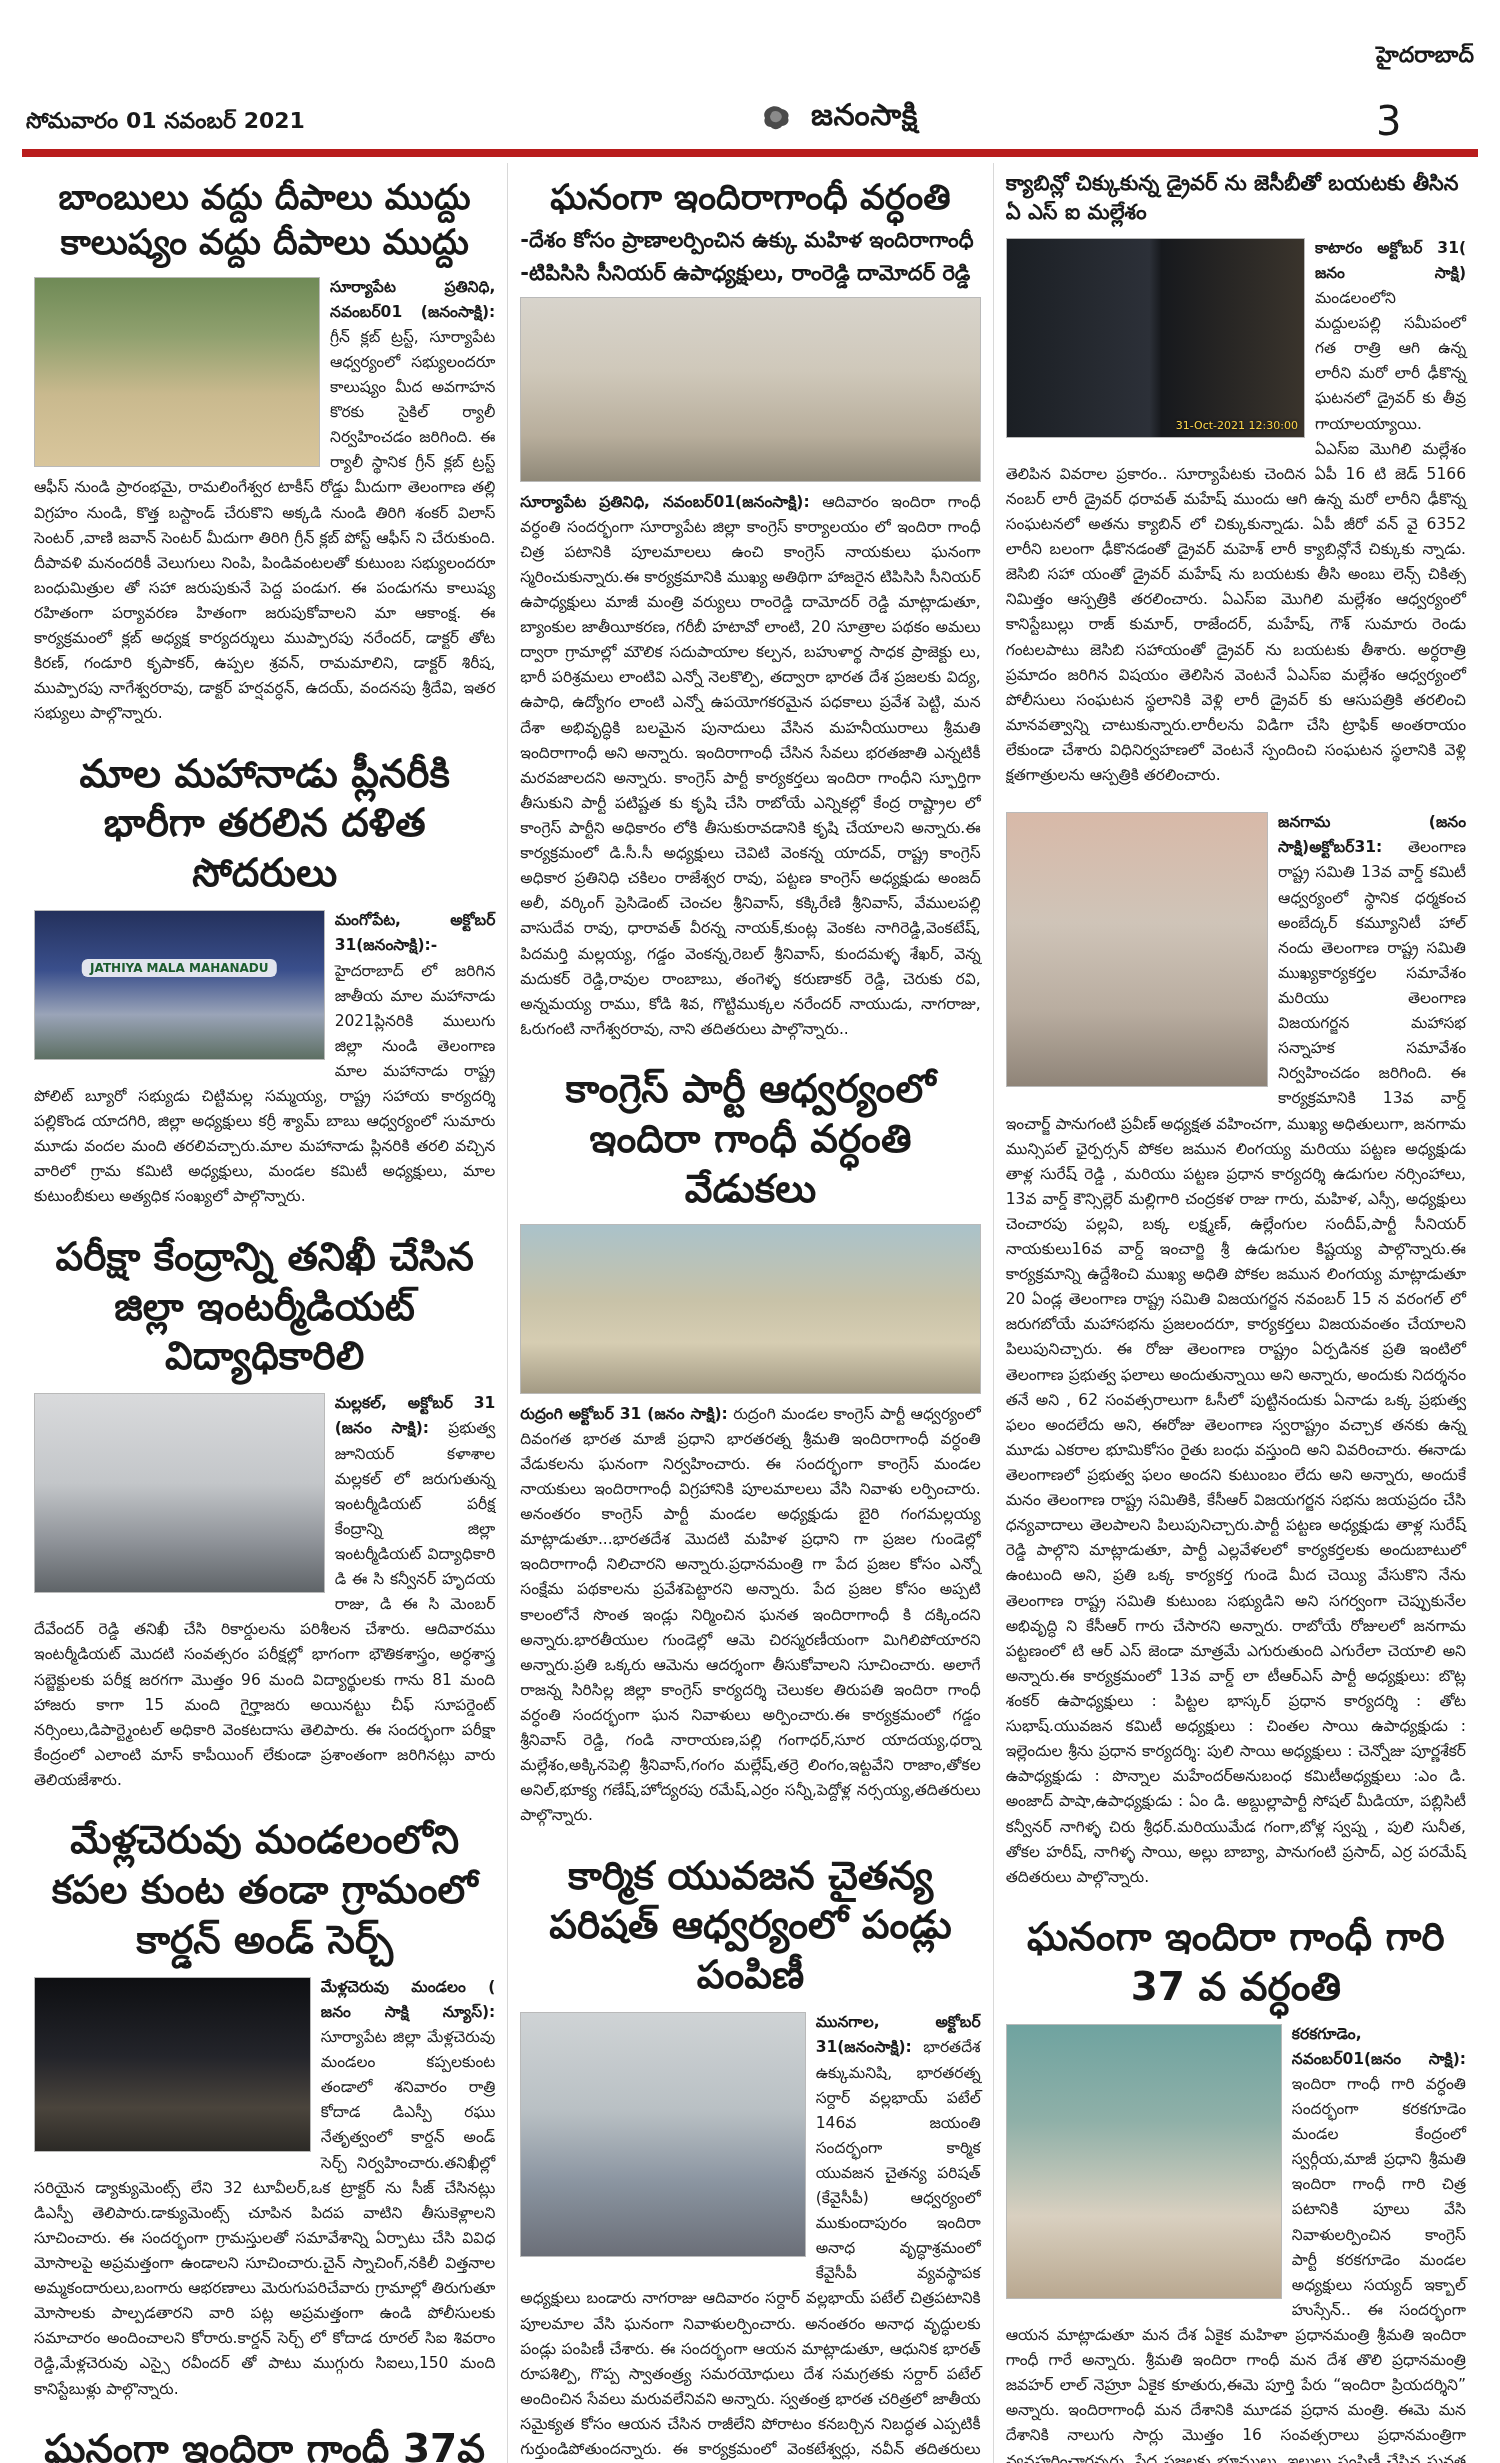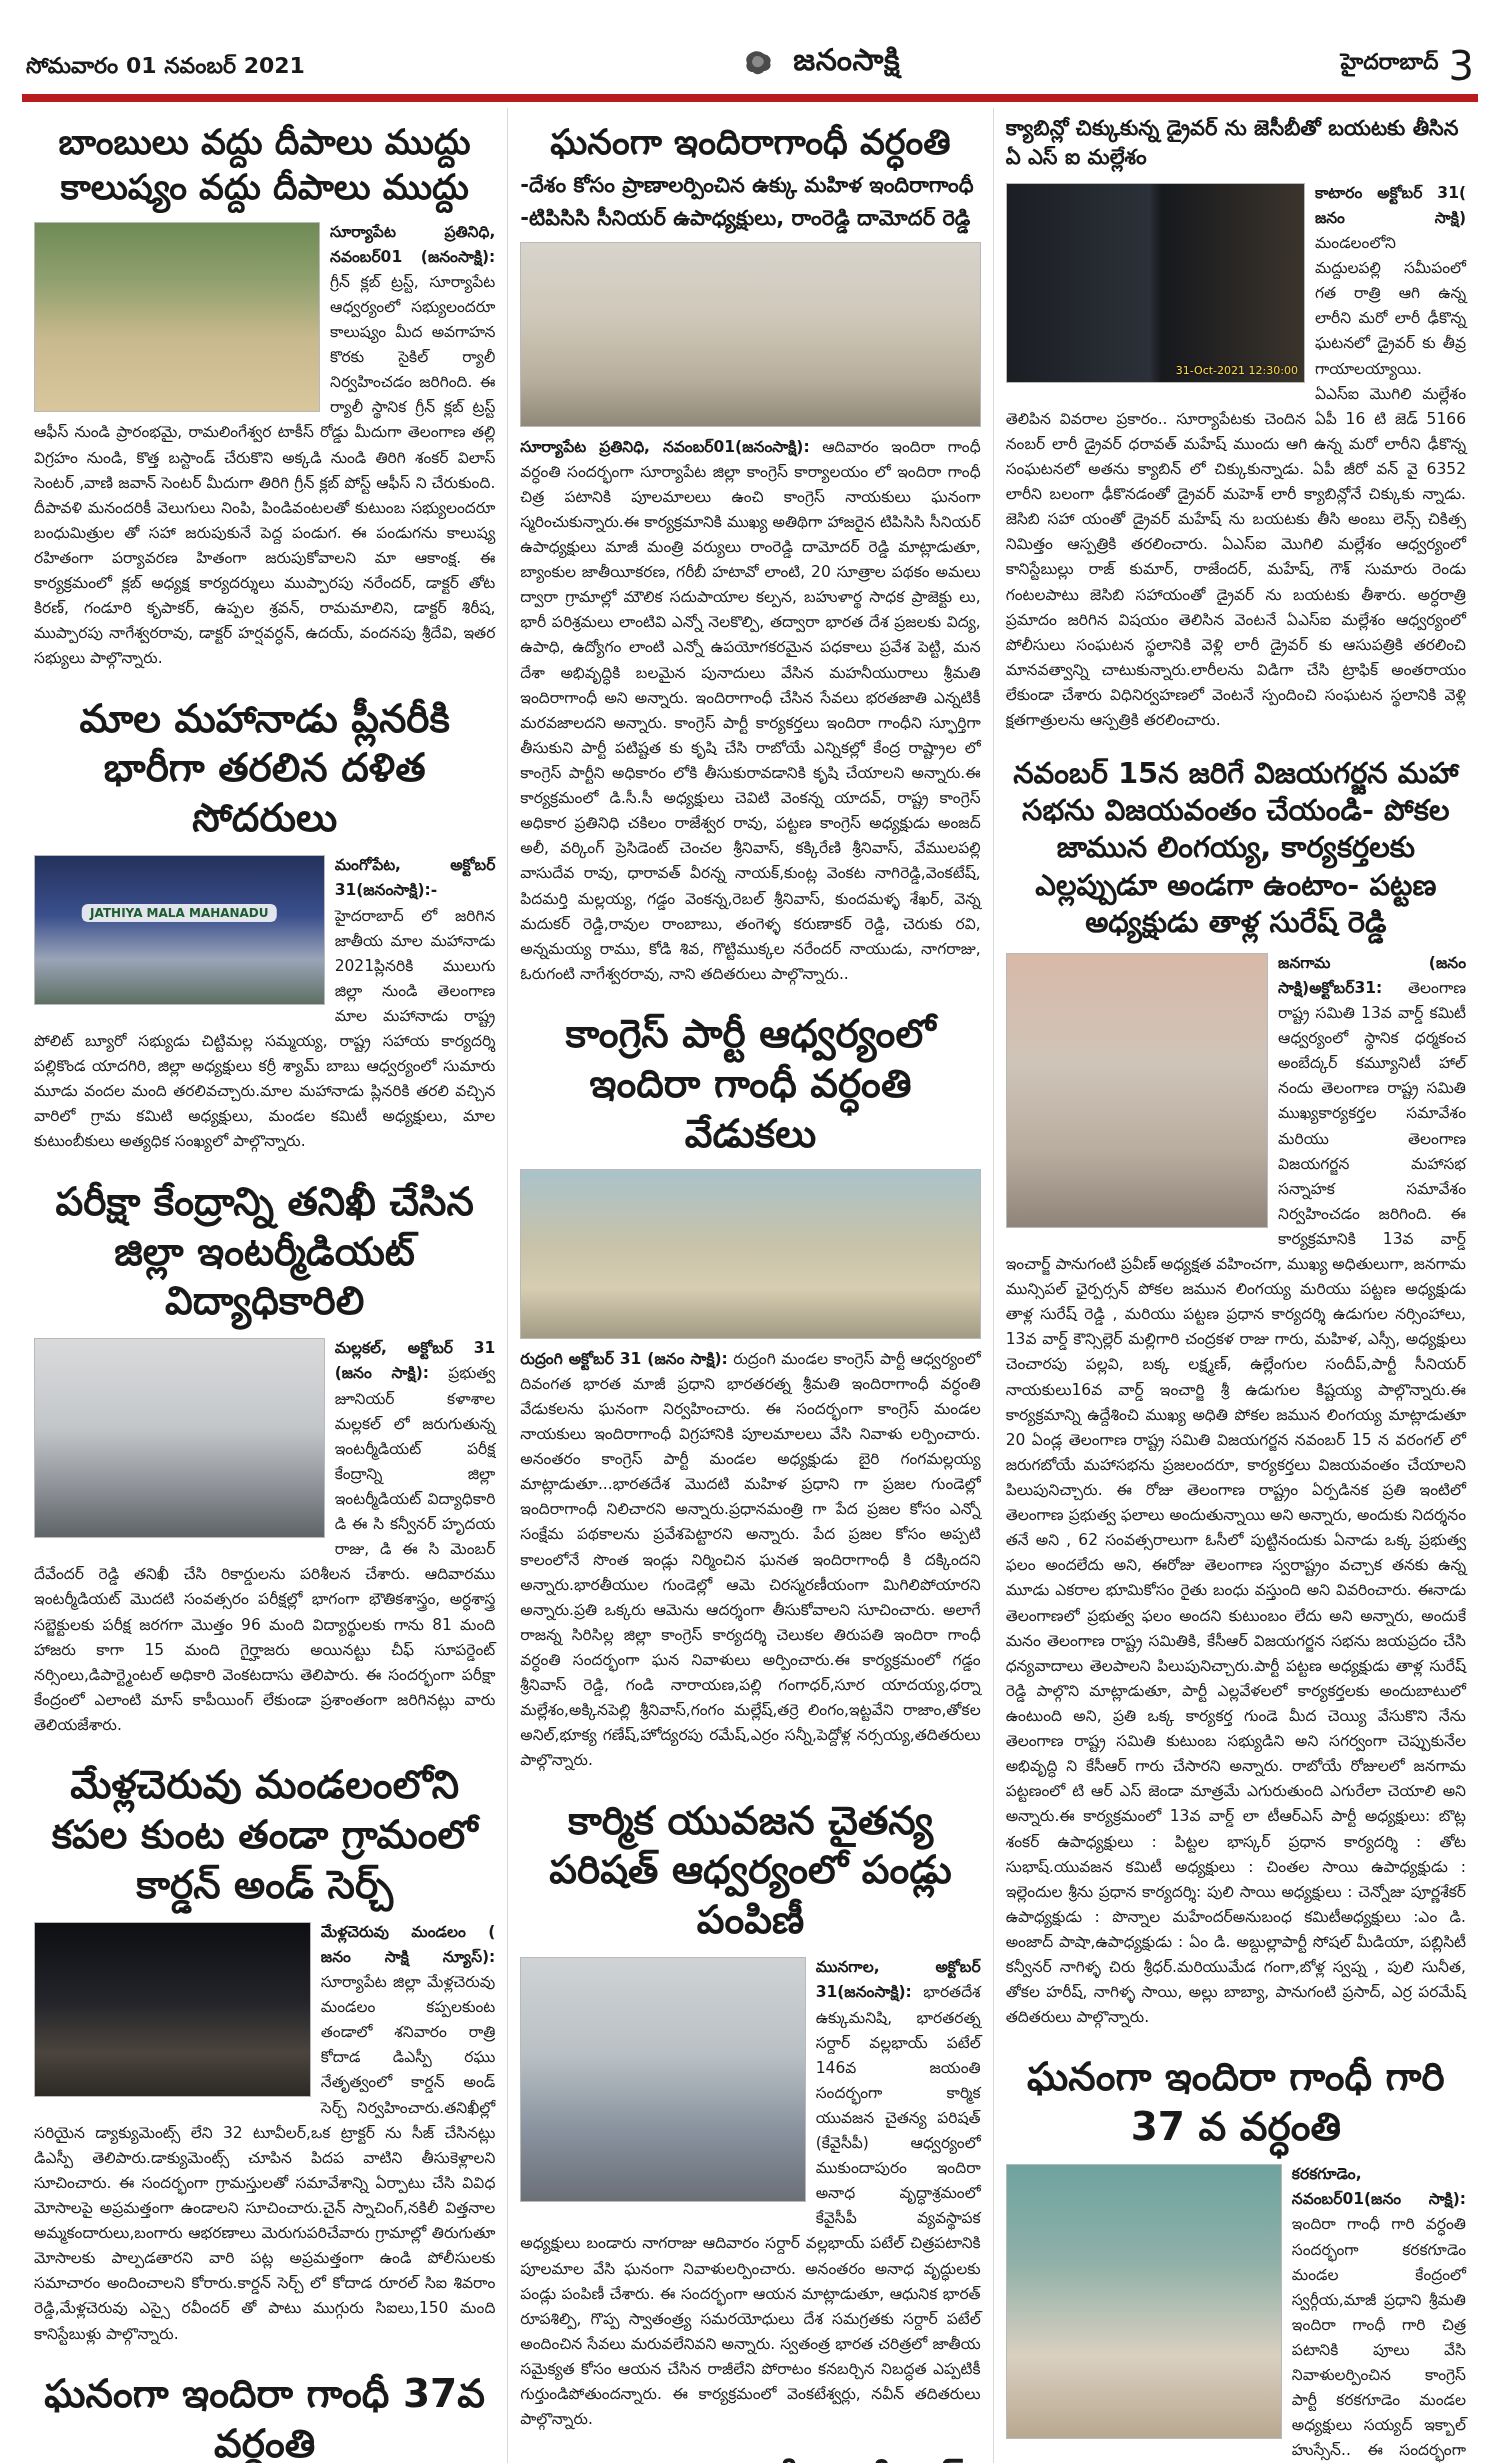--- a/index.html
+++ b/index.html
@@ -7,21 +7,21 @@
     width:1500px;min-height:2463px;margin:0 auto;background:#ffffff;
     font-family:"DejaVu Sans","Liberation Sans",sans-serif;color:#1a1a1a;
     box-sizing:border-box;padding:14px 22px 30px 22px;
   }
   
   .hdr{display:flex;align-items:flex-end;justify-content:space-between;
        padding:28px 4px 10px 4px;border-bottom:8px solid #b91c1c;}
   .hdr-date{font-size:22px;font-weight:bold;}
   .masthead{display:flex;align-items:center;gap:20px;font-size:30px;font-weight:bold;letter-spacing:.5px;}
   .masthead svg{display:block;}
-  .hdr-right{display:flex;align-items:center;gap:10px;}
+  .hdr-right{display:flex;align-items:flex-start;gap:26px;flex-direction:column;}
   .hdr-city{font-size:22px;font-weight:bold;padding-bottom:4px;}
   .hdr-page{font-size:40px;font-weight:normal;line-height:.9;}
   
   .cols{display:grid;grid-template-columns:1fr 1fr 1fr;gap:0;margin-top:6px;}
   .col{padding:10px 12px 0 12px;}
   .col + .col{border-left:1px solid #d8d8d8;}
   
   .article{margin-bottom:22px;}
   .hl{font-weight:bold;text-align:center;line-height:1.28;margin:2px 0 10px 0;font-size:39px;}
   .hl-lg{font-size:35px;}
@@ -171,21 +171,20 @@
         <div class="deck">క్యాబిన్లో చిక్కుకున్న డ్రైవర్ ను జెసీబీతో బయటకు తీసిన ఏ ఎస్ ఐ మల్లేశం</div>
         <div class="art-body">
           <div class="photo ph-left p-c3a0">
             <span class="ph-stamp">31-Oct-2021 12:30:00</span>
           </div>
           <p class="body"><span class="byline">కాటారం అక్టోబర్ 31( జనం సాక్షి)</span> <span>మండలంలోని మద్దులపల్లి సమీపంలో గత రాత్రి ఆగి ఉన్న లారీని మరో లారీ ఢీకొన్న ఘటనలో డ్రైవర్ కు తీవ్ర గాయాలయ్యాయి. ఏఎస్ఐ మొగిలి మల్లేశం తెలిపిన వివరాల ప్రకారం.. సూర్యాపేటకు చెందిన ఏపీ 16 టి జెడ్ 5166 నంబర్ లారీ డ్రైవర్ ధరావత్ మహేష్ ముందు ఆగి ఉన్న మరో లారీని ఢీకొన్న సంఘటనలో అతను క్యాబిన్ లో చిక్కుకున్నాడు. ఏపీ జీరో వన్ వై 6352 లారీని బలంగా ఢీకొనడంతో డ్రైవర్ మహెశ్ లారీ క్యాబిన్లోనే చిక్కుకు న్నాడు. జెసిబి సహా యంతో డ్రైవర్ మహేష్ ను బయటకు తీసి అంబు లెన్స్ చికిత్స నిమిత్తం ఆస్పత్రికి తరలించారు. ఏఎస్ఐ మొగిలి మల్లేశం ఆధ్వర్యంలో కానిస్టేబుల్లు రాజ్ కుమార్, రాజేందర్, మహేష్, గౌశ్ సుమారు రెండు గంటలపాటు జెసిబి సహాయంతో డ్రైవర్ ను బయటకు తీశారు. అర్ధరాత్రి ప్రమాదం జరిగిన విషయం తెలిసిన వెంటనే ఏఎస్ఐ మల్లేశం ఆధ్వర్యంలో పోలీసులు సంఘటన స్థలానికి వెళ్లి లారీ డ్రైవర్ కు ఆసుపత్రికి తరలించి మానవత్వాన్ని చాటుకున్నారు.లారీలను విడిగా చేసి ట్రాఫిక్ అంతరాయం లేకుండా చేశారు విధినిర్వహణలో వెంటనే స్పందించి సంఘటన స్థలానికి వెళ్లి క్షతగాత్రులను ఆస్పత్రికి తరలించారు.</span></p>
         </div>
       </article>
 
       <article class="article">
-        <h2 class="hl hl-md">నవంబర్ 15న జరిగే విజయగర్జన మహా సభను విజయవంతం చేయండి- పోకల జామున లింగయ్య, కార్యకర్తలకు ఎల్లప్పుడూ అండగా ఉంటాం- పట్టణ అధ్యక్షుడు తాళ్ల సురేష్ రెడ్డి</h2>
         <div class="art-body">
           <div class="photo ph-left p-c3a1"></div>
           <p class="body"><span class="byline">జనగామ (జనం సాక్షి)అక్టోబర్31:</span> <span>తెలంగాణ రాష్ట్ర సమితి 13వ వార్డ్ కమిటీ ఆధ్వర్యంలో స్థానిక ధర్మకంచ అంబేద్కర్ కమ్యూనిటీ హాల్ నందు తెలంగాణ రాష్ట్ర సమితి ముఖ్యకార్యకర్తల సమావేశం మరియు తెలంగాణ విజయగర్జన మహాసభ సన్నాహక సమావేశం నిర్వహించడం జరిగింది. ఈ కార్యక్రమానికి 13వ వార్డ్ ఇంచార్జ్ పానుగంటి ప్రవీణ్ అధ్యక్షత వహించగా, ముఖ్య అధితులుగా, జనగామ మున్సిపల్ ఛైర్పర్సన్ పోకల జమున లింగయ్య మరియు పట్టణ అధ్యక్షుడు తాళ్ల సురేష్ రెడ్డి , మరియు పట్టణ ప్రధాన కార్యదర్శి ఉడుగుల నర్సింహాలు, 13వ వార్డ్ కౌన్సిల్లెర్ మల్లిగారి చంద్రకళ రాజు గారు, మహిళ, ఎస్సీ, అధ్యక్షులు చెంచారపు పల్లవి, బక్క లక్ష్మణ్, ఉల్లేంగుల సందీప్,పార్టీ సీనియర్ నాయకులు16వ వార్డ్ ఇంచార్జి శ్రీ ఉడుగుల కిష్టయ్య పాల్గొన్నారు.ఈ కార్యక్రమాన్ని ఉద్దేశించి ముఖ్య అధితి పోకల జమున లింగయ్య మాట్లాడుతూ 20 ఏండ్ల తెలంగాణ రాష్ట్ర సమితి విజయగర్జన నవంబర్ 15 న వరంగల్ లో జరుగబోయే మహాసభను ప్రజలందరూ, కార్యకర్తలు విజయవంతం చేయాలని పిలుపునిచ్చారు. ఈ రోజు తెలంగాణ రాష్ట్రం ఏర్పడినక ప్రతి ఇంటిలో తెలంగాణ ప్రభుత్వ ఫలాలు అందుతున్నాయి అని అన్నారు, అందుకు నిదర్శనం తనే అని , 62 సంవత్సరాలుగా ఓసీలో పుట్టినందుకు ఏనాడు ఒక్క ప్రభుత్వ ఫలం అందలేదు అని, ఈరోజు తెలంగాణ స్వరాష్ట్రం వచ్చాక తనకు ఉన్న మూడు ఎకరాల భూమికోసం రైతు బంధు వస్తుంది అని వివరించారు. ఈనాడు తెలంగాణలో ప్రభుత్వ ఫలం అందని కుటుంబం లేదు అని అన్నారు, అందుకే మనం తెలంగాణ రాష్ట్ర సమితికి, కేసీఆర్ విజయగర్జన సభను జయప్రదం చేసి ధన్యవాదాలు తెలపాలని పిలుపునిచ్చారు.పార్టీ పట్టణ అధ్యక్షుడు తాళ్ల సురేష్ రెడ్డి పాల్గొని మాట్లాడుతూ, పార్టీ ఎల్లవేళలలో కార్యకర్తలకు అందుబాటులో ఉంటుంది అని, ప్రతి ఒక్క కార్యకర్త గుండె మీద చెయ్యి వేసుకొని నేను తెలంగాణ రాష్ట్ర సమితి కుటుంబ సభ్యుడిని అని సగర్వంగా చెప్పుకునేల అభివృద్ధి ని కేసీఆర్ గారు చేసారని అన్నారు. రాబోయే రోజులలో జనగామ పట్టణంలో టి ఆర్ ఎస్ జెండా మాత్రమే ఎగురుతుంది ఎగురేలా చెయాలి అని అన్నారు.ఈ కార్యక్రమంలో 13వ వార్డ్ లా టీఆర్ఎస్ పార్టీ అధ్యక్షులు: బొట్ల శంకర్ ఉపాధ్యక్షులు : పిట్టల భాస్కర్ ప్రధాన కార్యదర్శి : తోట సుభాష్.యువజన కమిటీ అధ్యక్షులు : చింతల సాయి ఉపాధ్యక్షుడు : ఇల్లెందుల శ్రీను ప్రధాన కార్యదర్శి: పులి సాయి అధ్యక్షులు : చెన్నోజు పూర్ణశేకర్ ఉపాధ్యక్షుడు : పొన్నాల మహేందర్అనుబంధ కమిటీఅధ్యక్షులు :ఎం డి. అంజాద్ పాషా,ఉపాధ్యక్షుడు : ఏం డి. అబ్దుల్లాపార్టీ సోషల్ మీడియా, పబ్లిసిటీ కన్వీనర్ నాగిళ్ళ చిరు శ్రీధర్.మరియుమేడ గంగా,బోళ్ల స్వప్న , పులి సునీత, తోకల హరీష్, నాగిళ్ళ సాయి, అల్లు బాబ్యా, పానుగంటి ప్రసాద్, ఎర్ర పరమేష్ తదితరులు పాల్గొన్నారు.</span></p>
         </div>
       </article>
 
       <article class="article">
         <h2 class="hl">ఘనంగా ఇందిరా గాంధీ గారి 37 వ వర్ధంతి</h2>
         <div class="art-body">
           <div class="photo ph-left p-c3a2"></div>

